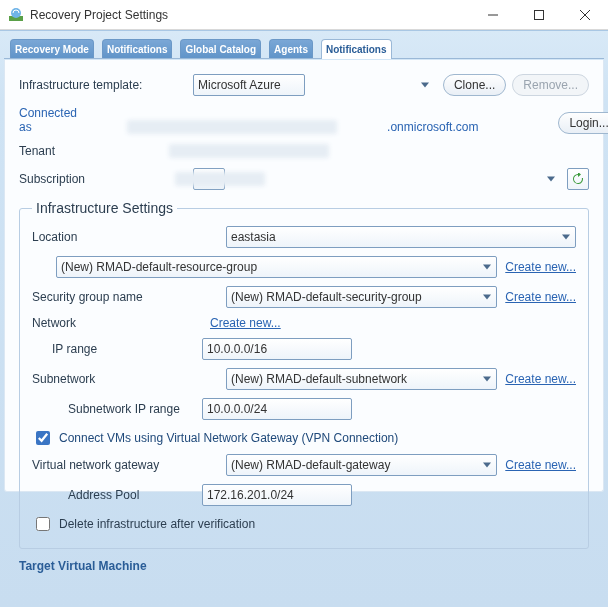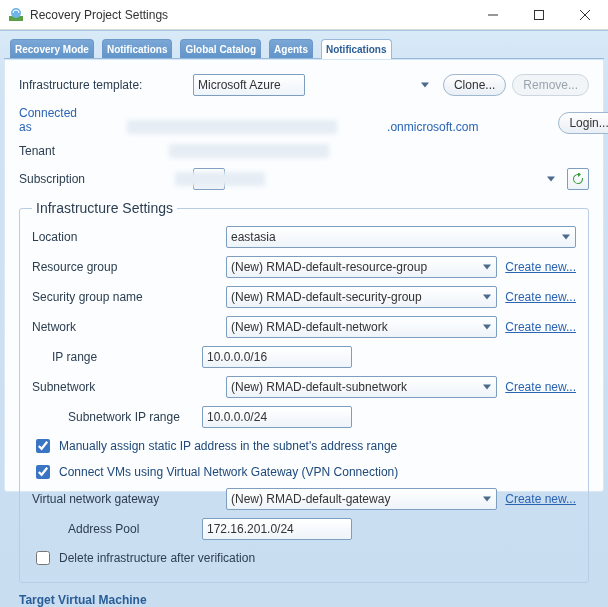--- a/index.html
+++ b/index.html
@@ -160,40 +160,36 @@
       <legend>Infrastructure Settings</legend>
 
       <div class="srow">
         <span class="slabel">Location</span>
         <div class="select-wrap">
             <select class="select"><option>eastasia</option></select>
           </div>
       </div>
 
       <div class="srow">
-        <span class="slabel">Resource group</span>
         <div class="select-wrap">
             <select class="select"><option>(New) RMAD-default-resource-group</option></select>
           </div>
         <span class="link">Create new...</span>
       </div>
 
       <div class="srow">
         <span class="slabel">Security group name</span>
         <div class="select-wrap">
             <select class="select"><option>(New) RMAD-default-security-group</option></select>
           </div>
         <span class="link">Create new...</span>
       </div>
 
       <div class="srow">
         <span class="slabel">Network</span>
-        <div class="select-wrap">
-            <select class="select"><option>(New) RMAD-default-network</option></select>
-          </div>
         <span class="link">Create new...</span>
       </div>
 
       <div class="srow">
         <span class="slabel indent1">IP range</span>
         <input class="input txt" value="10.0.0.0/16" style="">
       </div>
 
       <div class="srow">
         <span class="slabel">Subnetwork</span>
@@ -201,24 +197,20 @@
             <select class="select"><option>(New) RMAD-default-subnetwork</option></select>
           </div>
         <span class="link">Create new...</span>
       </div>
 
       <div class="srow">
         <span class="slabel indent2">Subnetwork IP range</span>
         <input class="input txt" value="10.0.0.0/24" style="">
       </div>
 
-      <label class="chk">
-        <input type="checkbox" checked="" style="">
-        <span>Manually assign static IP address in the subnet's address range</span>
-      </label>
 
       <label class="chk">
         <input type="checkbox" checked="" style="">
         <span>Connect VMs using Virtual Network Gateway (VPN Connection)</span>
       </label>
 
       <div class="srow">
         <span class="slabel">Virtual network gateway</span>
         <div class="select-wrap">
             <select class="select"><option>(New) RMAD-default-gateway</option></select>

